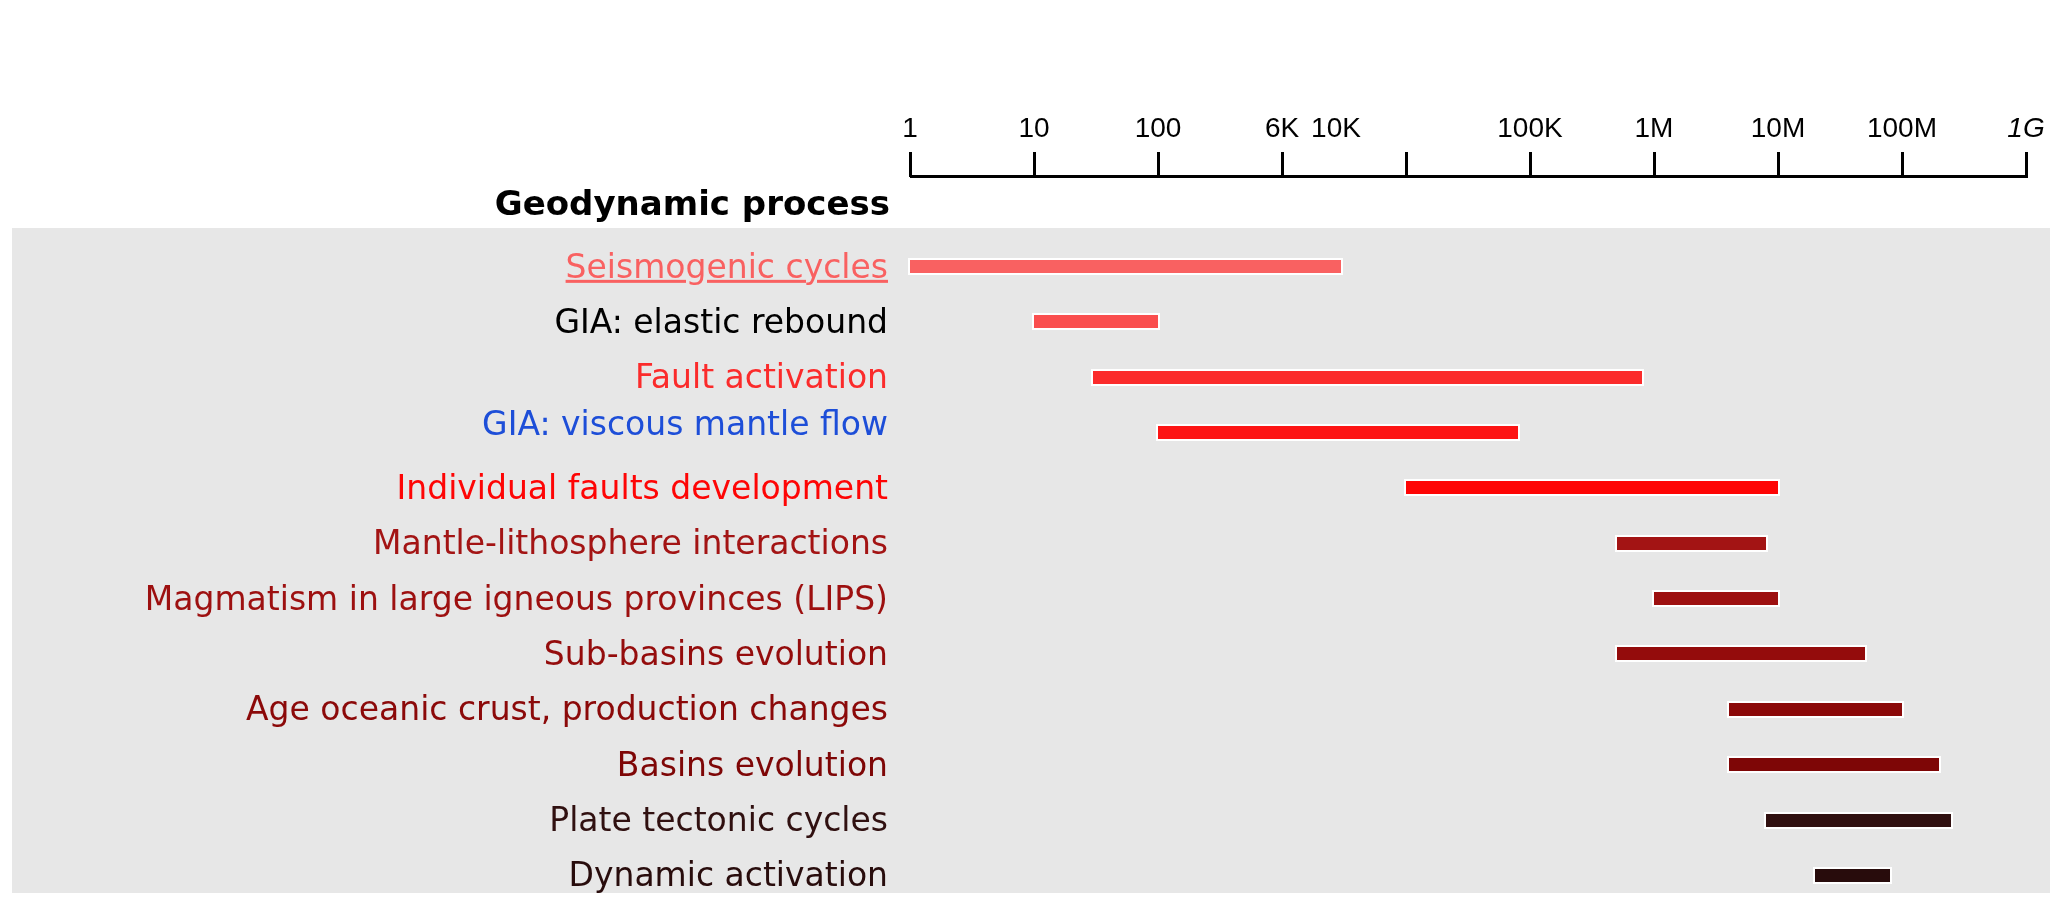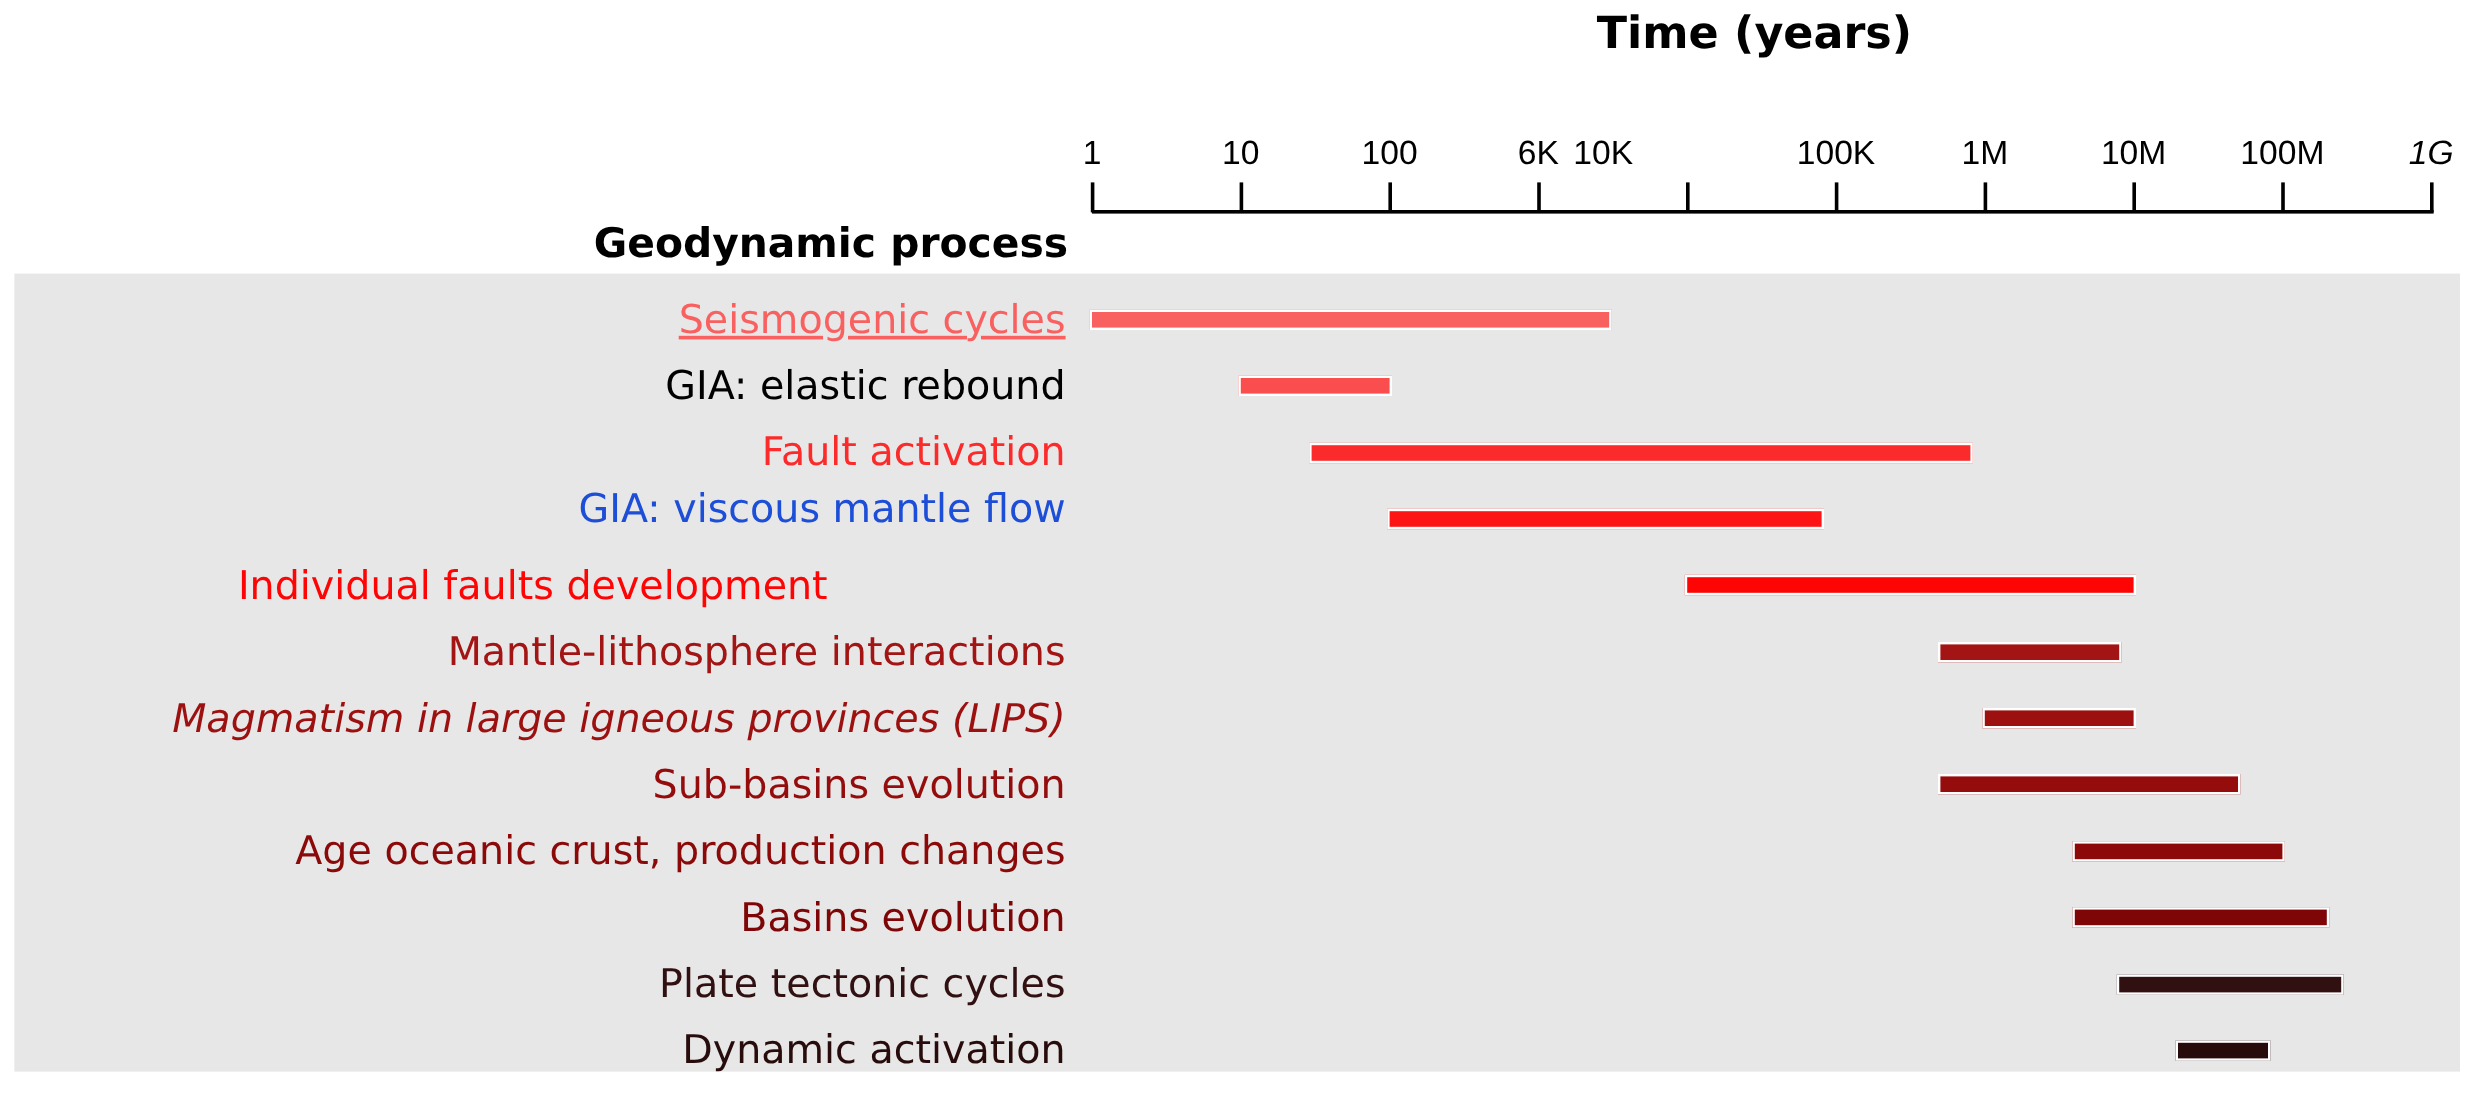--- a/index.html
+++ b/index.html
@@ -30,21 +30,20 @@
   }
   .range-bar {
     position:absolute; height:13px; border:2px solid #ffffff;
   }
 </style>
 </head>
 <body>
 
 <div class="stage">
   <div class="panel" style="background: rgb(231, 231, 231);"></div>
-  <div class="axis-title">Time (years)</div>
   <div class="col-header">Geodynamic process</div>
   <div id="axis">
       <div class="axis-line" style="left: 910px; width: 1118px; background: rgb(0, 0, 0);"></div>
       <div class="axis-tick" style="left: 908.5px; background: rgb(0, 0, 0);"></div>
       <div class="axis-tick-label" style="left: 910px;">1</div>
       <div class="axis-tick" style="left: 1032.5px; background: rgb(0, 0, 0);"></div>
       <div class="axis-tick-label" style="left: 1034px;">10</div>
       <div class="axis-tick" style="left: 1156.5px; background: rgb(0, 0, 0);"></div>
       <div class="axis-tick-label" style="left: 1158px;">100</div>
       <div class="axis-tick" style="left: 1280.5px; background: rgb(0, 0, 0);"></div>
@@ -64,25 +63,25 @@
     </div>
   <div id="rows">
       <div class="row-label" style="top: 266.5px; color: rgb(249, 97, 97); text-decoration: underline;">Seismogenic cycles</div>
       <div class="range-bar" style="left: 908px; top: 258px; width: 431.163px; background: rgb(249, 97, 97);"></div>
       <div class="row-label" style="top: 321.85px; color: #000000;">GIA: elastic rebound</div>
       <div class="range-bar" style="left: 1032px; top: 313.35px; width: 124px; background: rgb(250, 78, 78);"></div>
       <div class="row-label" style="top: 377.2px; color: rgb(251, 43, 43);">Fault activation</div>
       <div class="range-bar" style="left: 1091.16px; top: 368.7px; width: 548.82px; background: rgb(251, 43, 43);"></div>
       <div class="row-label" style="top: 424px; color: #1d4ed8;">GIA: viscous mantle flow</div>
       <div class="range-bar" style="left: 1156px; top: 424.05px; width: 359.983px; background: rgb(253, 20, 20);"></div>
-      <div class="row-label" style="top: 487.9px; color: rgb(254, 5, 5); text-align: center;">Individual faults development</div>
+      <div class="row-label" style="top: 487.9px; color: rgb(254, 5, 5);">Individual faults development</div>
       <div class="range-bar" style="left: 1404px; top: 479.4px; width: 372px; background: rgb(254, 5, 5);"></div>
       <div class="row-label" style="top: 543.25px; color: rgb(163, 20, 20);">Mantle-lithosphere interactions</div>
       <div class="range-bar" style="left: 1614.67px; top: 534.75px; width: 149.311px; background: rgb(163, 20, 20);"></div>
-      <div class="row-label" style="top: 598.6px; color: rgb(157, 16, 16); font-style: italic;">Magmatism in large igneous provinces (LIPS)</div>
+      <div class="row-label" style="top: 598.6px; color: rgb(157, 16, 16);">Magmatism in large igneous provinces (LIPS)</div>
       <div class="range-bar" style="left: 1652px; top: 590.1px; width: 124px; background: rgb(157, 16, 16);"></div>
       <div class="row-label" style="top: 653.95px; color: rgb(148, 12, 12);">Sub-basins evolution</div>
       <div class="range-bar" style="left: 1614.67px; top: 645.45px; width: 248px; background: rgb(148, 12, 12);"></div>
       <div class="row-label" style="top: 709.3px; color: rgb(139, 9, 9);">Age oceanic crust, production changes</div>
       <div class="range-bar" style="left: 1726.66px; top: 700.8px; width: 173.345px; background: rgb(139, 9, 9);"></div>
       <div class="row-label" style="top: 764.65px; color: rgb(126, 6, 6);">Basins evolution</div>
       <div class="range-bar" style="left: 1726.66px; top: 756.15px; width: 210.672px; background: rgb(126, 6, 6);"></div>
       <div class="row-label" style="top: 820px; color: rgb(48, 16, 16);">Plate tectonic cycles</div>
       <div class="range-bar" style="left: 1763.98px; top: 811.5px; width: 185.361px; background: rgb(48, 16, 16);"></div>
       <div class="row-label" style="top: 875.35px; color: rgb(40, 12, 12);">Dynamic activation</div>

